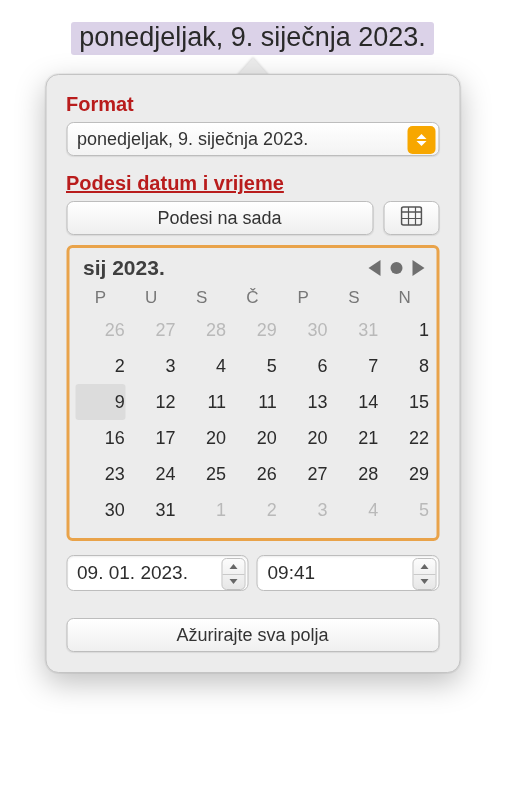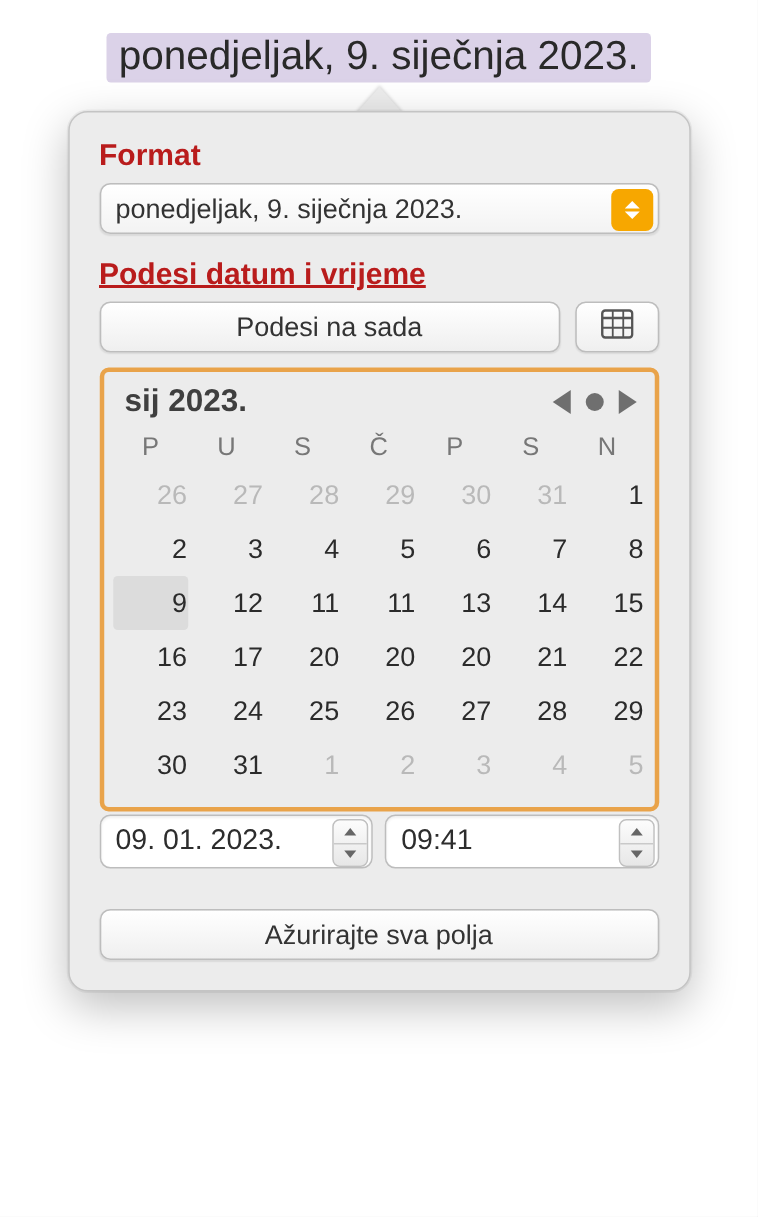--- a/index.html
+++ b/index.html
@@ -124,21 +124,21 @@
   table.cal td {
     text-align: right;
     font-size: 18px;
     color: #2b2b2b;
     height: 36px;
     border-radius: 3px;
   }
   table.cal td.out { color: #b9b9b9; }
   table.cal td.sel { background: #dcdcdc; }
 
-  .dt-row { display: flex; gap: 8px; margin-top: 2px; align-items: flex-end; }
+  .dt-row { display: flex; gap: 8px; margin-top: 14px; align-items: flex-end; }
   .stepper {
     flex: 1; position: relative;
     height: 36px;
     background: #fff;
     border: 1px solid #bdbdbd;
     border-radius: 7px;
     box-shadow: inset 0 1px 2px rgba(0,0,0,.08);
     display: flex; align-items: center;
     padding: 0 34px 0 10px;
     font-size: 19px; color: #2d2d2d;

